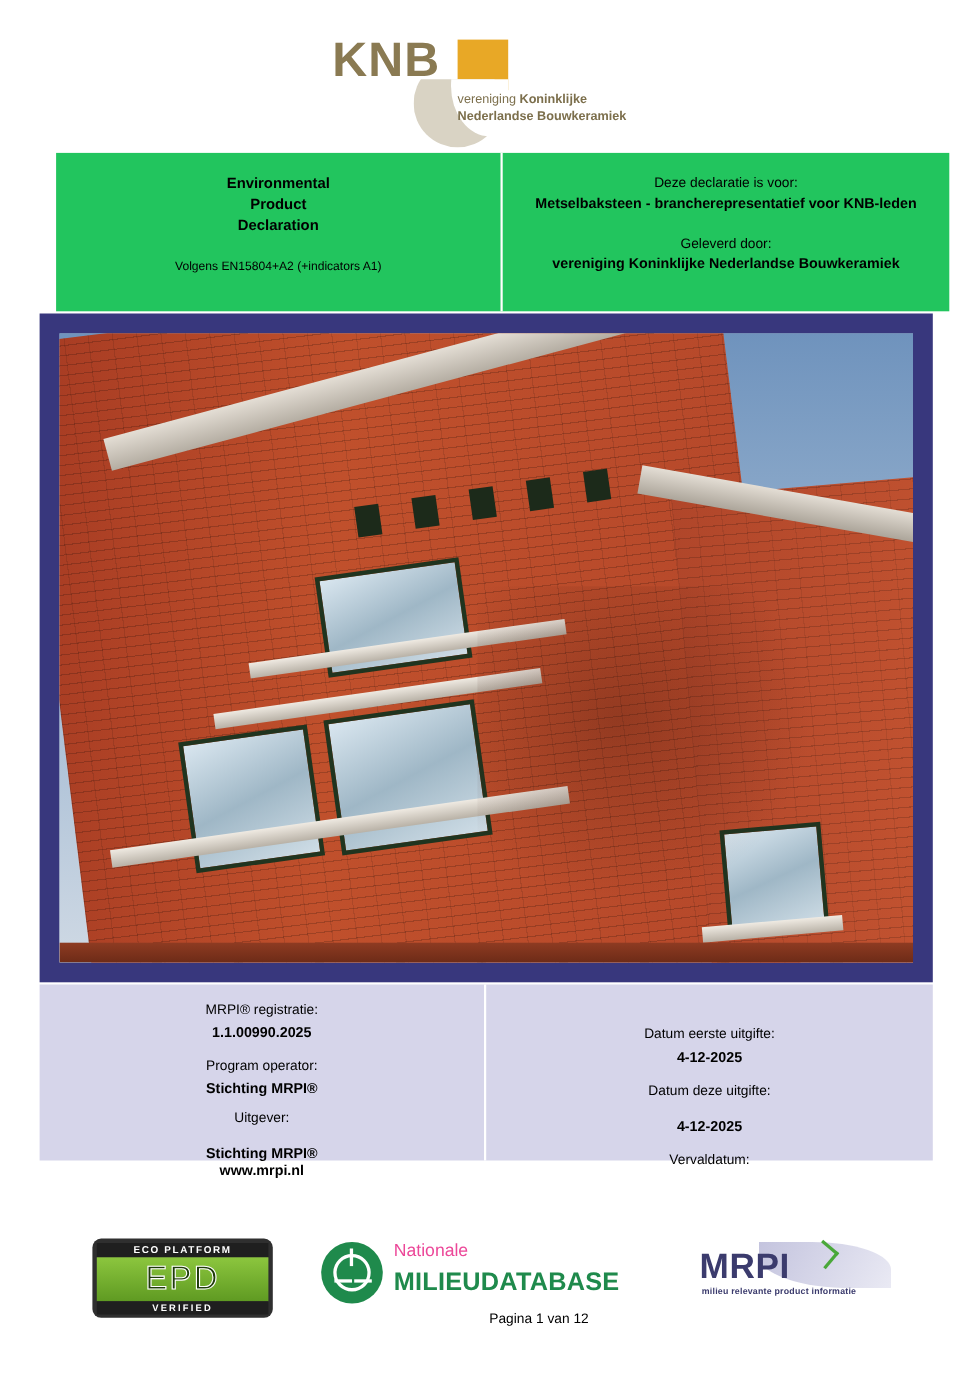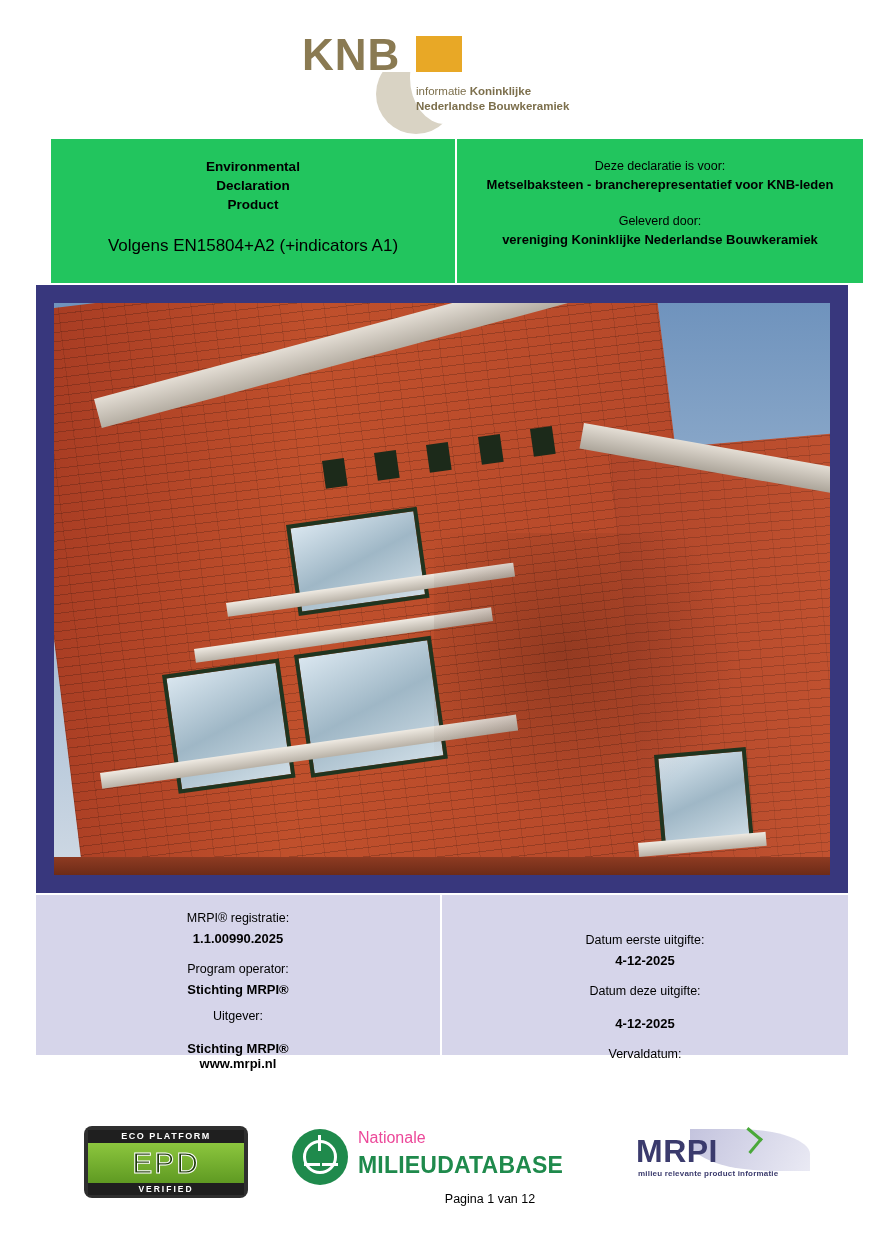--- a/index.html
+++ b/index.html
@@ -116,21 +116,21 @@
     padding: 20px 16px 0 16px;
     text-align: center;
   }
   .epd-title {
     font-size: 13.5px;
     font-weight: bold;
     line-height: 19px;
     margin-bottom: 22px;
   }
   .norm-line {
-    font-size: 17px;
+    font-size: 11px;
   }
   .r-line {
     font-size: 12.5px;
     margin-bottom: 4px;
   }
   .r-strong {
     font-size: 13px;
     font-weight: bold;
     margin-bottom: 22px;
   }
@@ -418,33 +418,33 @@
 
 <div class="page">
 
   <div class="logo-area">
     <div class="knb-logo">
       <div class="knb-text">KNB</div>
       <div class="knb-square"></div>
       <div class="knb-curve"></div>
       <div class="knb-sub">
         <div>
-          <span>informatie </span><span class="b">Koninklijke</span>
+          <span>vereniging </span><span class="b">Koninklijke</span>
         </div>
         <div class="b">Nederlandse Bouwkeramiek</div>
       </div>
     </div>
   </div>
 
   <div class="info-top">
     <div class="cell-left">
       <div class="epd-title">
         <div>Environmental</div>
+        <div>Product</div>
         <div>Declaration</div>
-        <div>Product</div>
       </div>
       <div class="norm-line">Volgens EN15804+A2 (+indicators A1)</div>
     </div>
     <div class="cell-right">
       <div class="r-line">Deze declaratie is voor:</div>
       <div class="r-strong">Metselbaksteen - brancherepresentatief voor KNB-leden</div>
       <div class="r-line">Geleverd door:</div>
       <div class="r-strong last">vereniging Koninklijke Nederlandse Bouwkeramiek</div>
     </div>
   </div>

